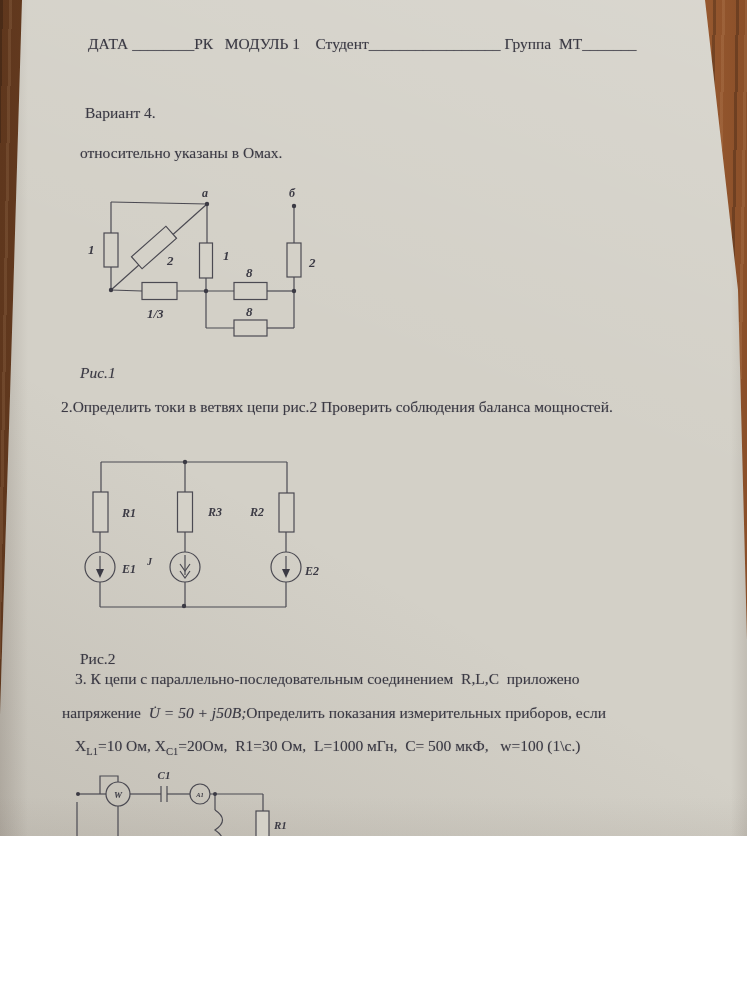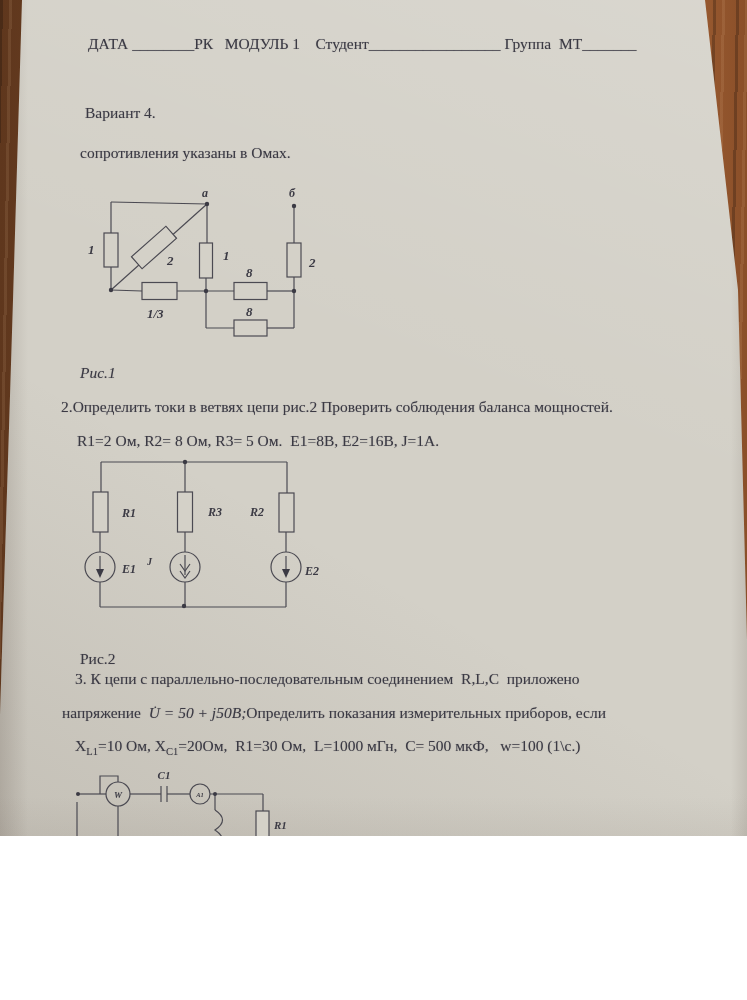--- a/index.html
+++ b/index.html
@@ -57,21 +57,21 @@
 </head>
 <body>
 
 <div id="screen">
   <div class="wood"></div>
   <div class="paper">
 
     <div class="txt" style="left:88px;top:33px;">ДАТА ________РК   МОДУЛЬ 1    Студент_________________ Группа  МТ_______</div>
     <div class="txt" style="left:85px;top:78px;margin-top:24px;">Вариант 4.</div>
 
-    <div class="txt" style="left:80px;top:142px;">сопротивления указаны в Омах.</div>
+    <div class="txt" style="left:80px;top:142px;">относительно указаны в Омах.</div>
 
     <svg style="left:75px;top:185px;" width="270" height="165" viewBox="0 0 270 165">
       <g>
         <line x1="36" y1="17" x2="132" y2="19"></line>
         <line x1="36" y1="17" x2="36" y2="48"></line>
         <line x1="36" y1="82" x2="36" y2="105"></line>
         <line x1="36" y1="105" x2="132" y2="19"></line>
         <line x1="132" y1="19" x2="132" y2="58"></line>
         <line x1="131" y1="93" x2="131" y2="106"></line>
         <line x1="36" y1="105" x2="67" y2="106"></line>
@@ -108,21 +108,20 @@
       <text x="148" y="75" font-size="13">1</text>
       <text x="72" y="133" font-size="13">1/3</text>
       <text x="171" y="92" font-size="13">8</text>
       <text x="171" y="131" font-size="13">8</text>
       <text x="234" y="82" font-size="13">2</text>
     </svg>
 
     <div class="txt" style="left:80px;top:362px;font-style:italic;">Рис.1</div>
 
     <div class="txt" style="left:61px;top:396px;">2.Определить токи в ветвях цепи рис.2 Проверить соблюдения баланса мощностей.</div>
-    <div class="txt" style="left:77px;top:430px;">R1=2 Ом, R2= 8 Ом, R3= 5 Ом.  Е1=8В, Е2=16В, J=1А.</div>
 
     <svg style="left:72px;top:455px;" width="260" height="160" viewBox="0 0 260 160">
       <g>
         <line x1="29" y1="7" x2="215" y2="7"></line>
         <line x1="29" y1="7" x2="29" y2="37"></line>
         <line x1="28" y1="77" x2="28" y2="97"></line>
         <line x1="28" y1="127" x2="28" y2="152"></line>
         <line x1="113" y1="7" x2="113" y2="37"></line>
         <line x1="113" y1="77" x2="113" y2="97"></line>
         <line x1="113" y1="127" x2="113" y2="152"></line>

